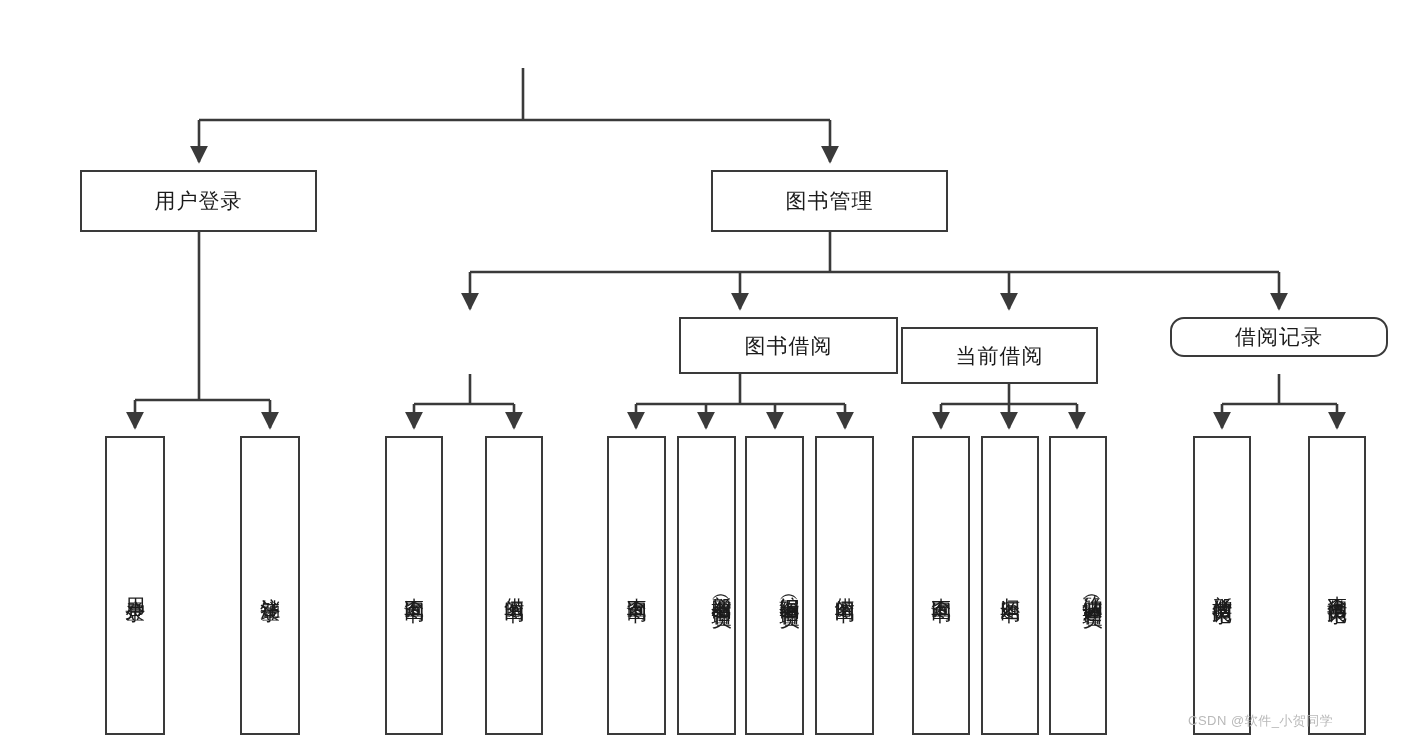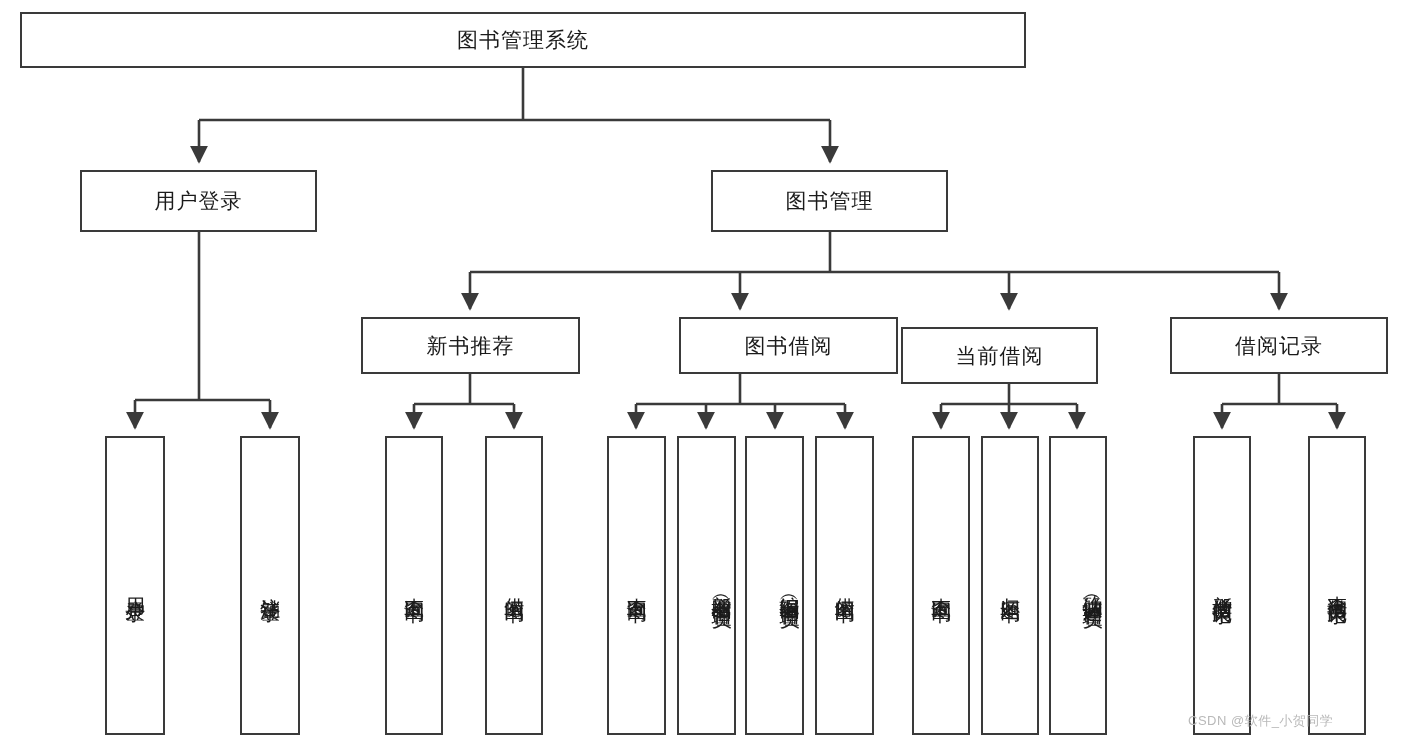--- a/index.html
+++ b/index.html
@@ -118,41 +118,35 @@
       <path d="M 1009 404 L 1009 428" marker-end="url(#arrow)"></path>
       <path d="M 1077 404 L 1077 428" marker-end="url(#arrow)"></path>
 
       <path d="M 1279 374 L 1279 404"></path>
       <path d="M 1222 404 L 1337 404"></path>
       <path d="M 1222 404 L 1222 428" marker-end="url(#arrow)"></path>
       <path d="M 1337 404 L 1337 428" marker-end="url(#arrow)"></path>
     </g>
   </svg>
 
-  <div class="node node-root" style="left:20px; top:12px; width:1006px; height:56px;">
-    <span>图书管理系统</span>
-  </div>
 
   <div class="node node-h" style="left:80px; top:170px; width:237px; height:62px;">
     <span>用户登录</span>
   </div>
   <div class="node node-h" style="left:711px; top:170px; width:237px; height:62px;justify-content:center;">
     <span>图书管理</span>
   </div>
 
-  <div class="node node-h" style="left:361px; top:317px; width:219px; height:57px;">
-    <span>新书推荐</span>
-  </div>
   <div class="node node-h" style="left:631px; top:317px; width:219px; height:57px;margin-left:48px;">
     <span>图书借阅</span>
   </div>
   <div class="node node-h" style="left:901px; top:327px; width:197px; height:57px;">
     <span>当前借阅</span>
   </div>
-  <div class="node node-h" style="left:1170px; top:317px; width:218px; height:57px;">
+  <div class="node node-h" style="left:1170px; top:317px; width:218px; height:40px;border-radius:14px;">
     <span>借阅记录</span>
   </div>
 
   <div class="node node-v pad-mid" style="left:105px; top:436px; width:60px; height:299px;">
     <span>用户登录</span>
   </div>
   <div class="node node-v pad-mid" style="left:240px; top:436px; width:60px; height:299px;">
     <span>注销登录</span>
   </div>
 

